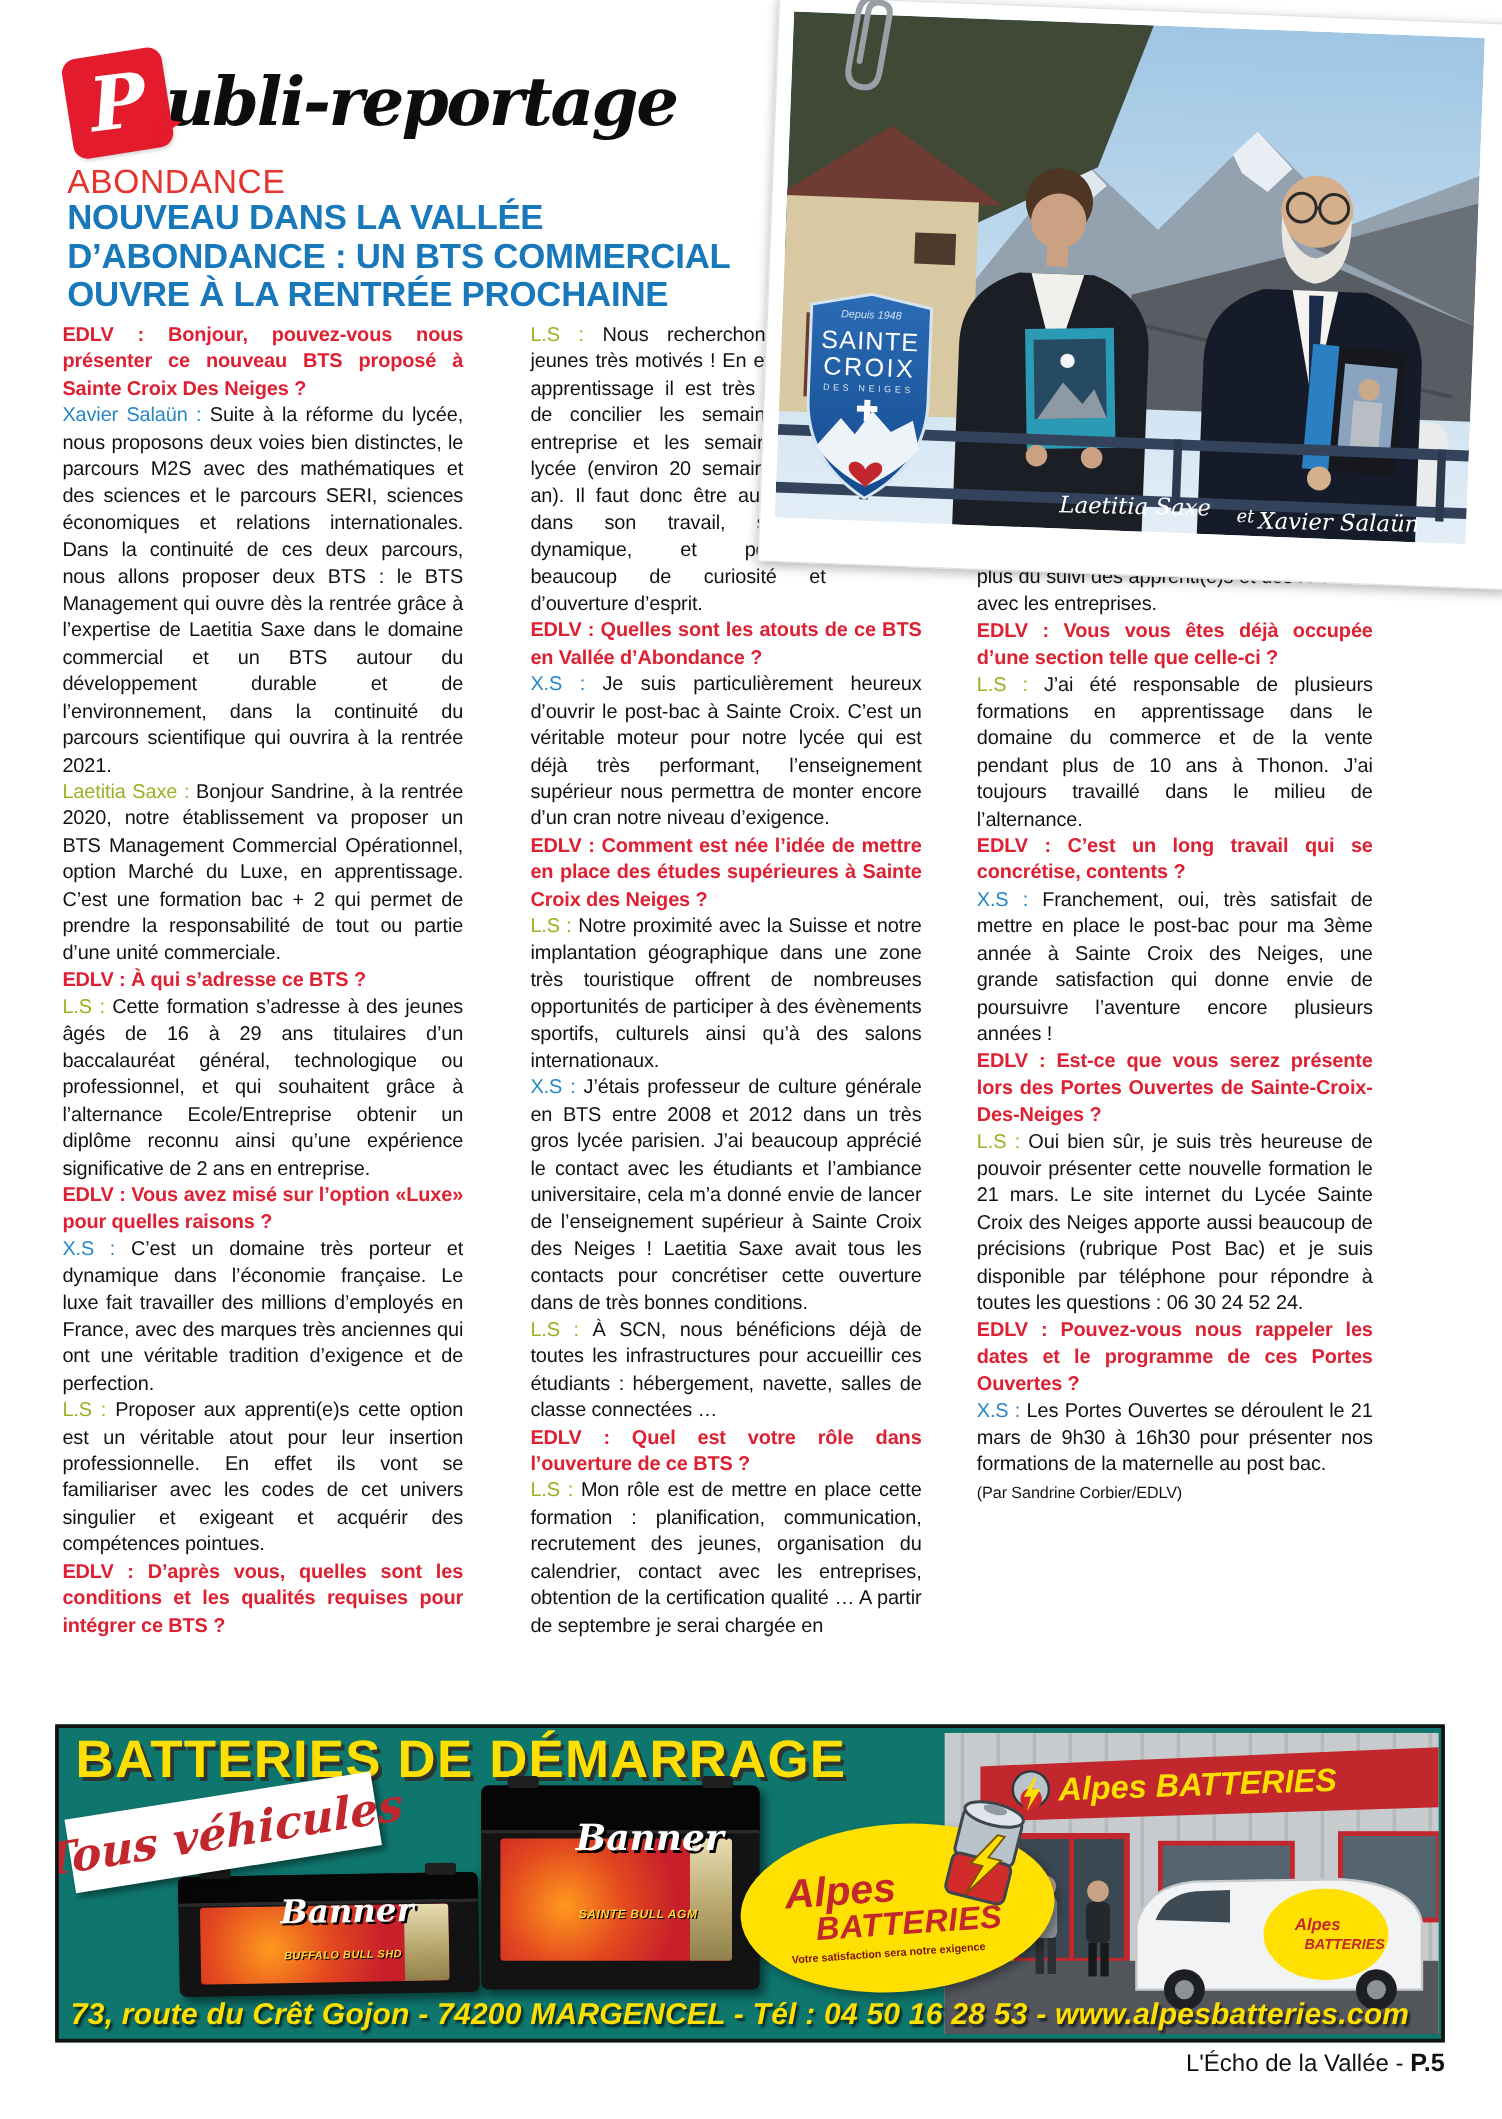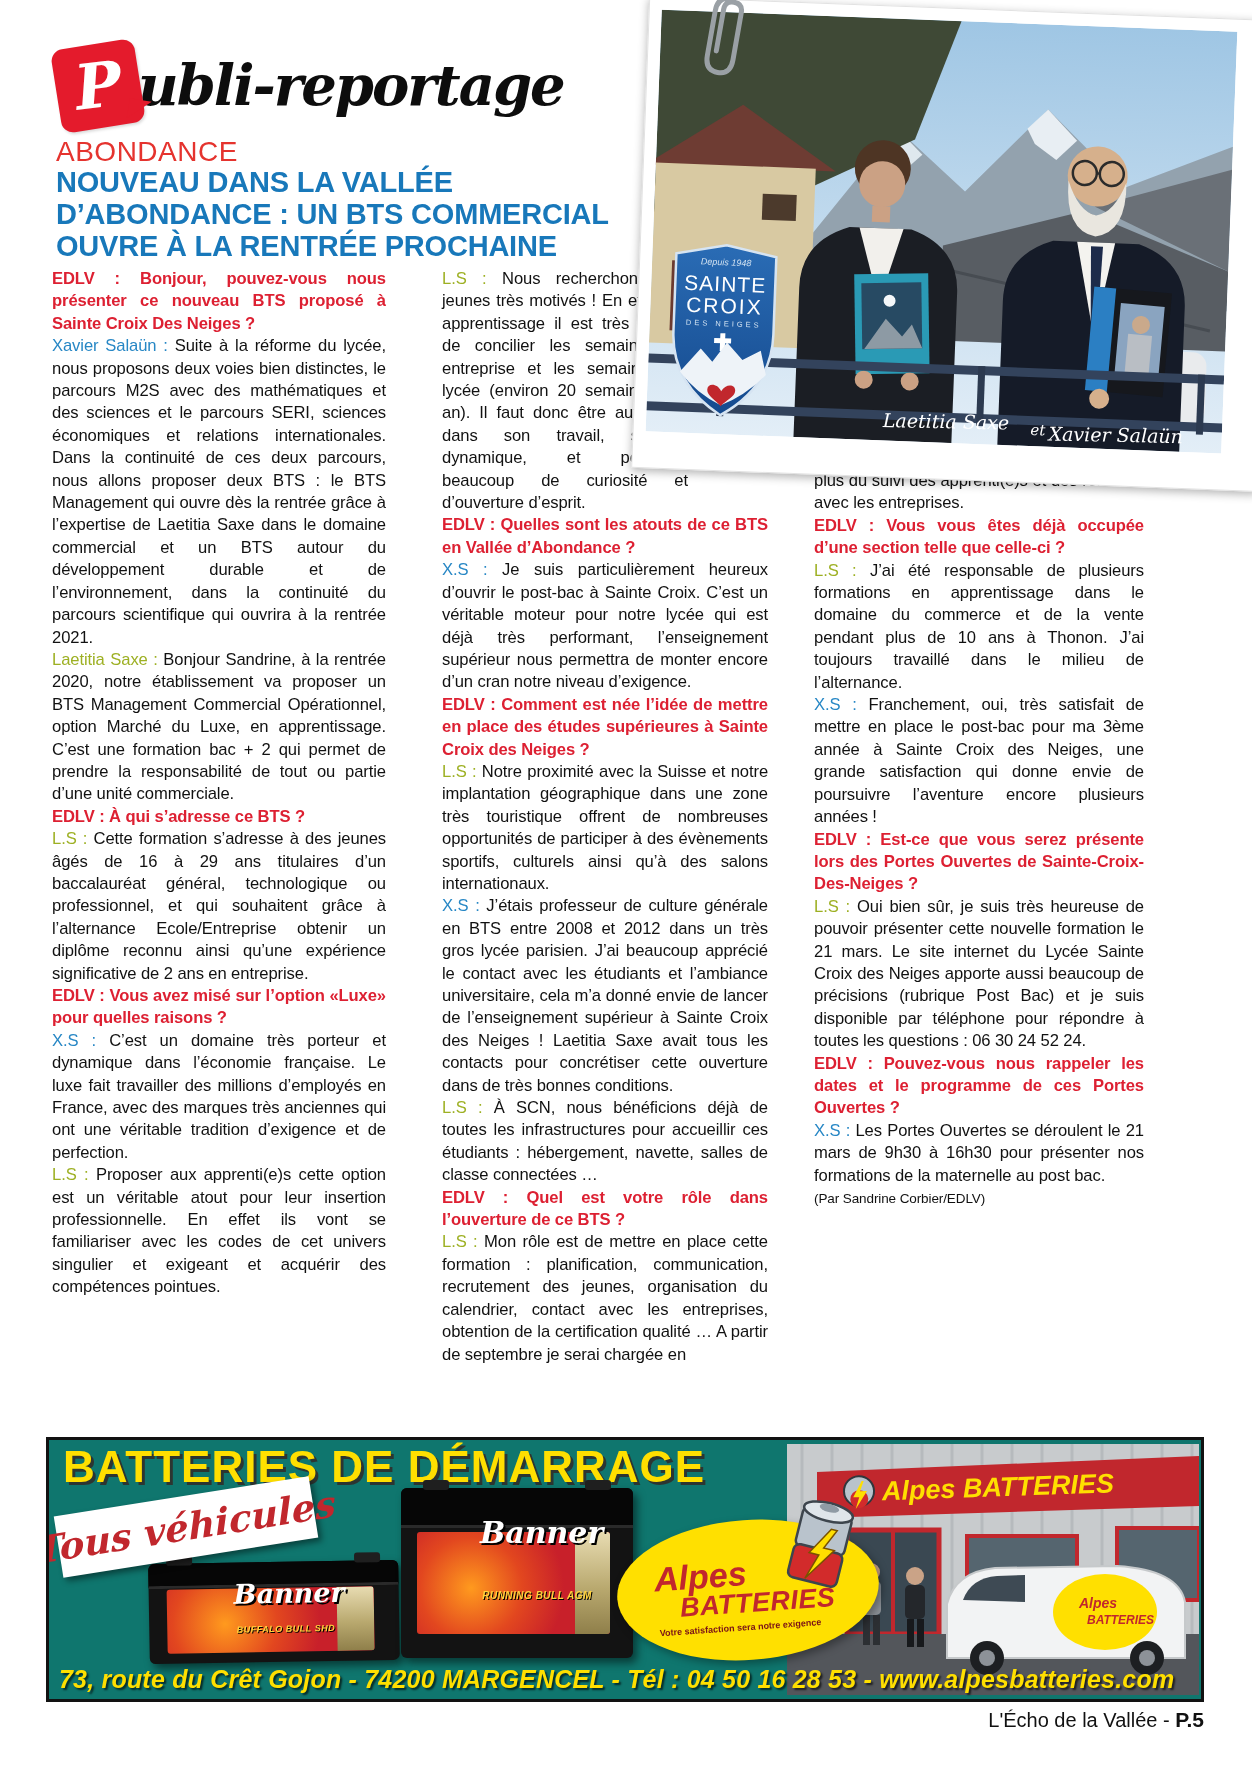--- a/index.html
+++ b/index.html
@@ -244,37 +244,39 @@
   <div class="article">
     <div class="col col1">
         <p class="seg q"><span class="lbl">EDLV : </span>Bonjour, pouvez-vous nous présenter ce nouveau BTS proposé à Sainte Croix Des Neiges ?</p>
         <p class="seg xs"><span class="lbl">Xavier Salaün : </span>Suite à la réforme du lycée, nous proposons deux voies bien distinctes, le parcours M2S avec des mathématiques et des sciences et le parcours SERI, sciences économiques et relations internationales. Dans la continuité de ces deux parcours, nous allons proposer deux BTS : le BTS Management qui ouvre dès la rentrée grâce à l’expertise de Laetitia Saxe dans le domaine commercial et un BTS autour du développement durable et de l’environnement, dans la continuité du parcours scientifique qui ouvrira à la rentrée 2021.</p>
         <p class="seg ls"><span class="lbl">Laetitia Saxe : </span>Bonjour Sandrine, à la rentrée 2020, notre établissement va proposer un BTS Management Commercial Opérationnel, option Marché du Luxe, en apprentissage. C’est une formation bac + 2 qui permet de prendre la responsabilité de tout ou partie d’une unité commerciale.</p>
         <p class="seg q"><span class="lbl">EDLV : </span>À qui s’adresse ce BTS ?</p>
         <p class="seg ls"><span class="lbl">L.S : </span>Cette formation s’adresse à des jeunes âgés de 16 à 29 ans titulaires d’un baccalauréat général, technologique ou professionnel, et qui souhaitent grâce à l’alternance Ecole/Entreprise obtenir un diplôme reconnu ainsi qu’une expérience significative de 2 ans en entreprise.</p>
         <p class="seg q"><span class="lbl">EDLV : </span>Vous avez misé sur l’option «Luxe» pour quelles raisons ?</p>
         <p class="seg xs"><span class="lbl">X.S : </span>C’est un domaine très porteur et dynamique dans l’économie française. Le luxe fait travailler des millions d’employés en France, avec des marques très anciennes qui ont une véritable tradition d’exigence et de perfection.</p>
         <p class="seg ls"><span class="lbl">L.S : </span>Proposer aux apprenti(e)s cette option est un véritable atout pour leur insertion professionnelle. En effet ils vont se familiariser avec les codes de cet univers singulier et exigeant et acquérir des compétences pointues.</p>
+        <p class="seg q"><span class="lbl">EDLV : </span>D’après vous, quelles sont les conditions et les qualités requises pour intégrer ce BTS ?</p>
       </div>
     <div class="col col2">
         <div class="photo-spacer"></div>
         <p class="seg ls"><span class="lbl">L.S : </span>Nous recherchons des jeunes très motivés ! En effet, en apprentissage il est très difficile de concilier les semaines en entreprise et les semaines au lycée (environ 20 semaines par an). Il faut donc être autonome dans son travail, sérieux, dynamique, et posséder beaucoup de curiosité et d’ouverture d’esprit.</p>
         <p class="seg q"><span class="lbl">EDLV : </span>Quelles sont les atouts de ce BTS en Vallée d’Abondance ?</p>
         <p class="seg xs"><span class="lbl">X.S : </span>Je suis particulièrement heureux d’ouvrir le post-bac à Sainte Croix. C’est un véritable moteur pour notre lycée qui est déjà très performant, l’enseignement supérieur nous permettra de monter encore d’un cran notre niveau d’exigence.</p>
         <p class="seg q"><span class="lbl">EDLV : </span>Comment est née l’idée de mettre en place des études supérieures à Sainte Croix des Neiges ?</p>
         <p class="seg ls"><span class="lbl">L.S : </span>Notre proximité avec la Suisse et notre implantation géographique dans une zone très touristique offrent de nombreuses opportunités de participer à des évènements sportifs, culturels ainsi qu’à des salons internationaux.</p>
         <p class="seg xs"><span class="lbl">X.S : </span>J’étais professeur de culture générale en BTS entre 2008 et 2012 dans un très gros lycée parisien. J’ai beaucoup apprécié le contact avec les étudiants et l’ambiance universitaire, cela m’a donné envie de lancer de l’enseignement supérieur à Sainte Croix des Neiges ! Laetitia Saxe avait tous les contacts pour concrétiser cette ouverture dans de très bonnes conditions.</p>
         <p class="seg ls"><span class="lbl">L.S : </span>À SCN, nous bénéficions déjà de toutes les infrastructures pour accueillir ces étudiants : hébergement, navette, salles de classe connectées …</p>
         <p class="seg q"><span class="lbl">EDLV : </span>Quel est votre rôle dans l’ouverture de ce BTS ?</p>
         <p class="seg ls"><span class="lbl">L.S : </span>Mon rôle est de mettre en place cette formation : planification, communication, recrutement des jeunes, organisation du calendrier, contact avec les entreprises, obtention de la certification qualité … A partir de septembre je serai chargée en</p>
       </div>
     <div class="col col3">
         <p class="seg plain">plus du suivi des apprenti(e)s et des relations avec les entreprises.</p>
         <p class="seg q"><span class="lbl">EDLV : </span>Vous vous êtes déjà occupée d’une section telle que celle-ci ?</p>
         <p class="seg ls"><span class="lbl">L.S : </span>J’ai été responsable de plusieurs formations en apprentissage dans le domaine du commerce et de la vente pendant plus de 10 ans à Thonon. J’ai toujours travaillé dans le milieu de l’alternance.</p>
+        <p class="seg q"><span class="lbl">EDLV : </span>C’est un long travail qui se concrétise, contents ?</p>
         <p class="seg xs"><span class="lbl">X.S : </span>Franchement, oui, très satisfait de mettre en place le post-bac pour ma 3ème année à Sainte Croix des Neiges, une grande satisfaction qui donne envie de poursuivre l’aventure encore plusieurs années !</p>
         <p class="seg q"><span class="lbl">EDLV : </span>Est-ce que vous serez présente lors des Portes Ouvertes de Sainte-Croix-Des-Neiges ?</p>
         <p class="seg ls"><span class="lbl">L.S : </span>Oui bien sûr, je suis très heureuse de pouvoir présenter cette nouvelle formation le 21 mars. Le site internet du Lycée Sainte Croix des Neiges apporte aussi beaucoup de précisions (rubrique Post Bac) et je suis disponible par téléphone pour répondre à toutes les questions : 06 30 24 52 24.</p>
         <p class="seg q"><span class="lbl">EDLV : </span>Pouvez-vous nous rappeler les dates et le programme de ces Portes Ouvertes ?</p>
         <p class="seg xs"><span class="lbl">X.S : </span>Les Portes Ouvertes se déroulent le 21 mars de 9h30 à 16h30 pour présenter nos formations de la maternelle au post bac.</p>
         <p class="seg byline">(Par Sandrine Corbier/EDLV)</p>
       </div>
   </div>
 
   <div class="ad">
@@ -295,21 +297,21 @@
     </div>
 
     <div class="battery battery2">
       <div class="lid"></div>
       <div class="terminal" style="left:22px;"></div>
       <div class="terminal" style="right:22px;"></div>
       <div class="label">
         <div class="goldstrip"></div>
       </div>
       <span class="brand">Banner</span>
-      <span class="model">RUNNING BULL AGM</span>
+      <span class="model">SAINTE BULL AGM</span>
     </div>
 
     <div class="ad-oval">
       <svg class="batt-ic" width="86" height="104" viewBox="0 0 86 104">
         <g transform="rotate(18 43 52)">
           <rect x="18" y="14" width="50" height="40" rx="6" fill="#b9c3cc" stroke="#3d454d" stroke-width="2.5"></rect>
           <ellipse cx="43" cy="14" rx="25" ry="9" fill="#dfe5ea" stroke="#3d454d" stroke-width="2.5"></ellipse>
           <ellipse cx="43" cy="10" rx="10" ry="4" fill="#8f9aa4"></ellipse>
           <rect x="18" y="52" width="50" height="34" rx="6" fill="#d22b2b" stroke="#3d454d" stroke-width="2.5"></rect>
           <polygon points="50,30 34,58 44,58 36,84 58,50 47,50 56,30" fill="#ffdf00" stroke="#7a5200" stroke-width="1.5"></polygon>

